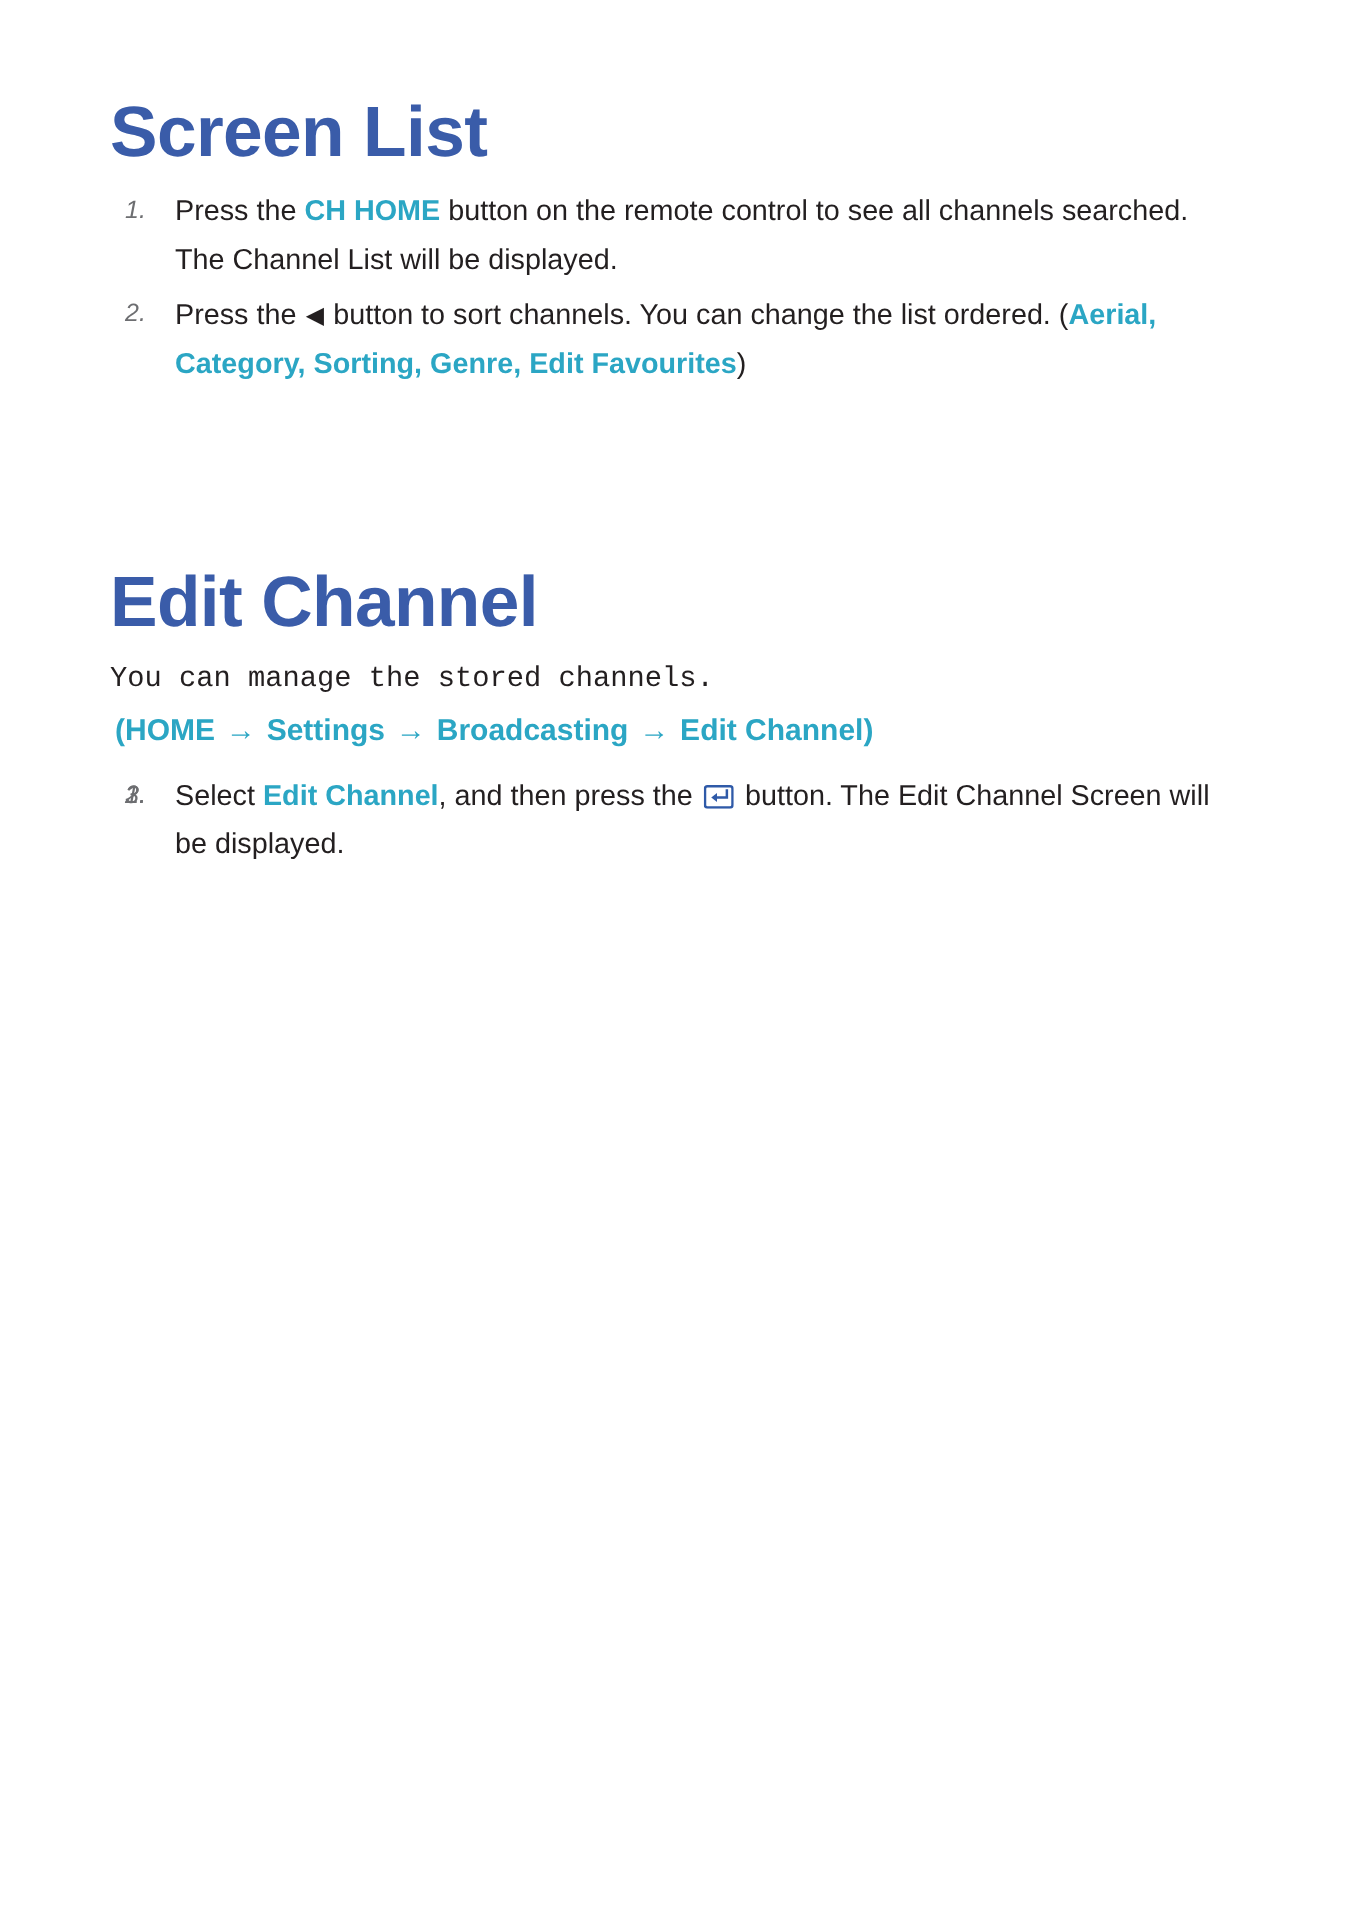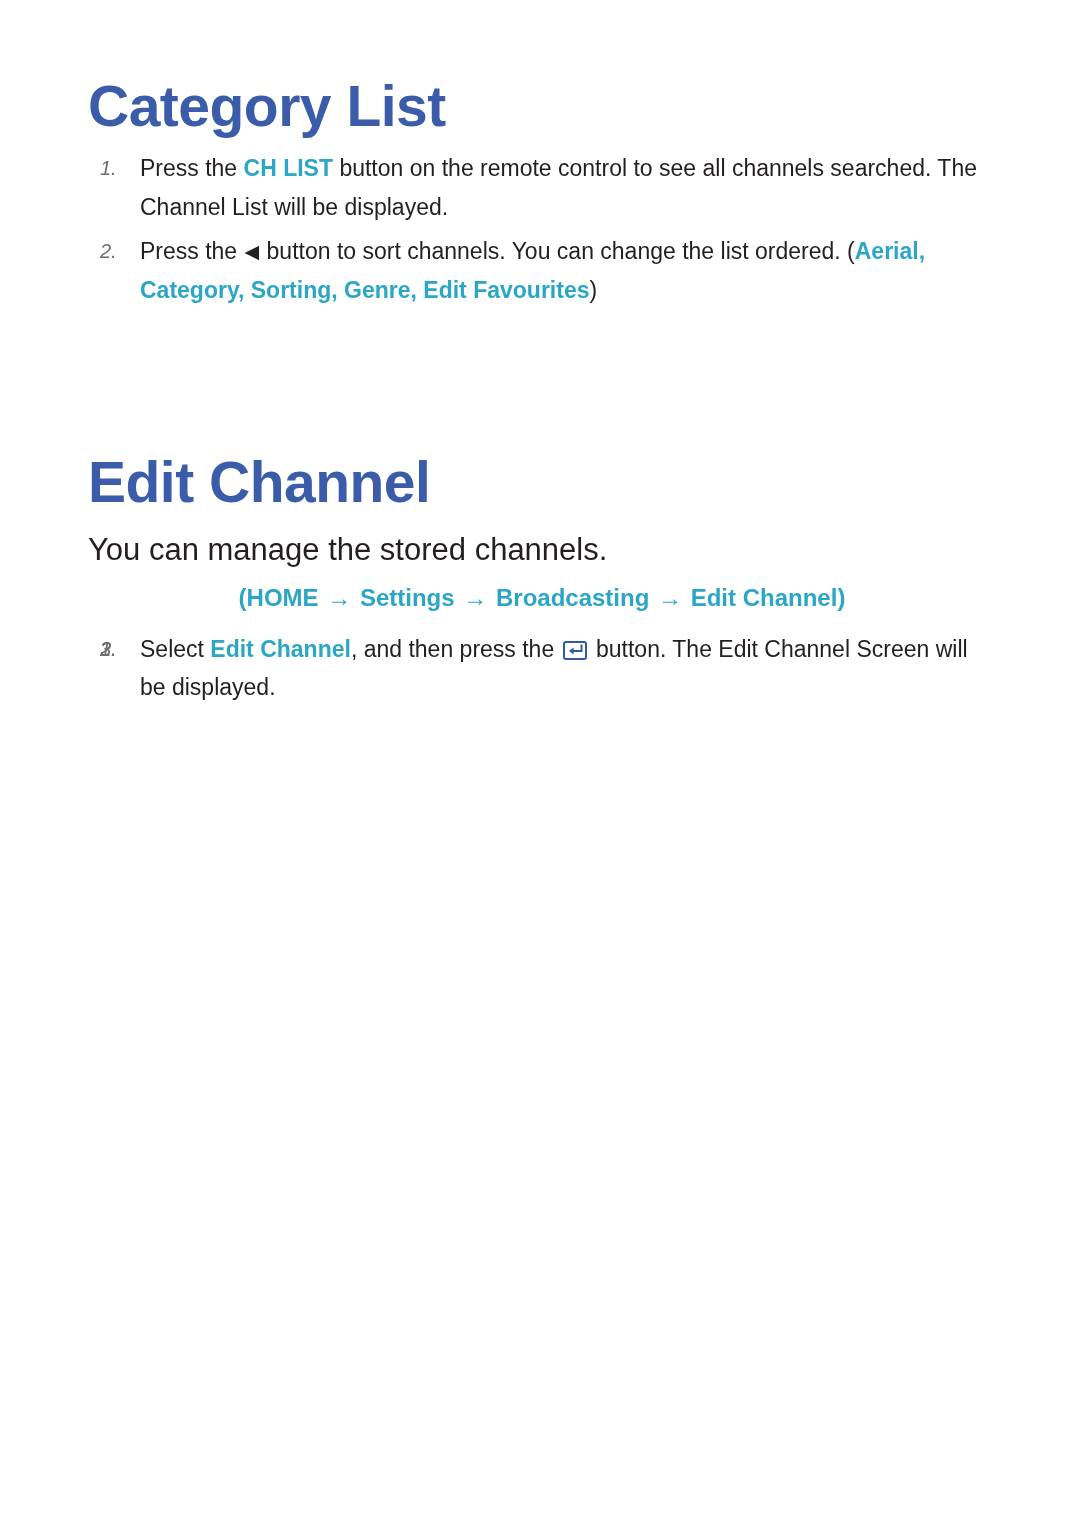--- a/index.html
+++ b/index.html
@@ -38,34 +38,34 @@
     color: #3a5ca9;
     margin: 0 0 14px 0;
     letter-spacing: -0.5px;
   }
   .section + .section {
     margin-top: 144px;
   }
 
   
   p.lead {
-    font-size: 31px;
+    font-size: 23px;
     line-height: 1.62;
     margin: 0 0 4px 0;
     color: #231f20;
+    font-family: Liberation Mono, monospace;
   }
 
   
   p.path {
     font-size: 24px;
     line-height: 1.62;
     margin: 4px 0 12px 4px;
     color: #2ba6c4;
     font-weight: bold;
-    text-align: center;
   }
   p.path .arrow {
     font-weight: normal;
     padding: 0 2px;
   }
 
   
   ol.steps {
     list-style: none;
     margin: 6px 0 0 0;
@@ -116,23 +116,23 @@
     width: 24px;
     height: 19px;
   }
 </style>
 </head>
 <body>
 
 <div class="page">
   <div class="content" id="content-root">
       <section class="section">
-        <h1 class="section-title">Category List</h1>
+        <h1 class="section-title">Screen List</h1>
         <ol class="steps">
-          <li><span class="num">1.</span><span><span>Press the </span><span class="hl-b">CH LIST</span><span> button on the remote control to see all channels searched. The Channel List will be displayed.</span></span></li>
+          <li><span class="num">1.</span><span><span>Press the </span><span class="hl-b">CH HOME</span><span> button on the remote control to see all channels searched. The Channel List will be displayed.</span></span></li>
           <li><span class="num">2.</span><span><span>Press the </span><span class="tri-left">◀</span><span> button to sort channels. You can change the list ordered. (</span><span class="hl-b">Aerial</span><span class="hl-b">, </span><span class="hl-b">Category</span><span class="hl-b">, </span><span class="hl-b">Sorting</span><span class="hl-b">, </span><span class="hl-b">Genre</span><span class="hl-b">, </span><span class="hl-b">Edit Favourites</span><span>)</span></span></li>
         </ol>
       </section>
       <section class="section">
         <h1 class="section-title">Edit Channel</h1>
         <p class="lead">You can manage the stored channels.</p>
         <p class="path"><span class="hl-b">(</span><span class="hl-b">HOME</span><span class="arrow"> → </span><span class="hl-b">Settings</span><span class="arrow"> → </span><span class="hl-b">Broadcasting</span><span class="arrow"> → </span><span class="hl-b">Edit Channel</span><span class="hl-b">)</span></p>
         <ol class="steps">
           <li><span class="num">1.</span></li>
           <li><span class="num">2.</span></li>

